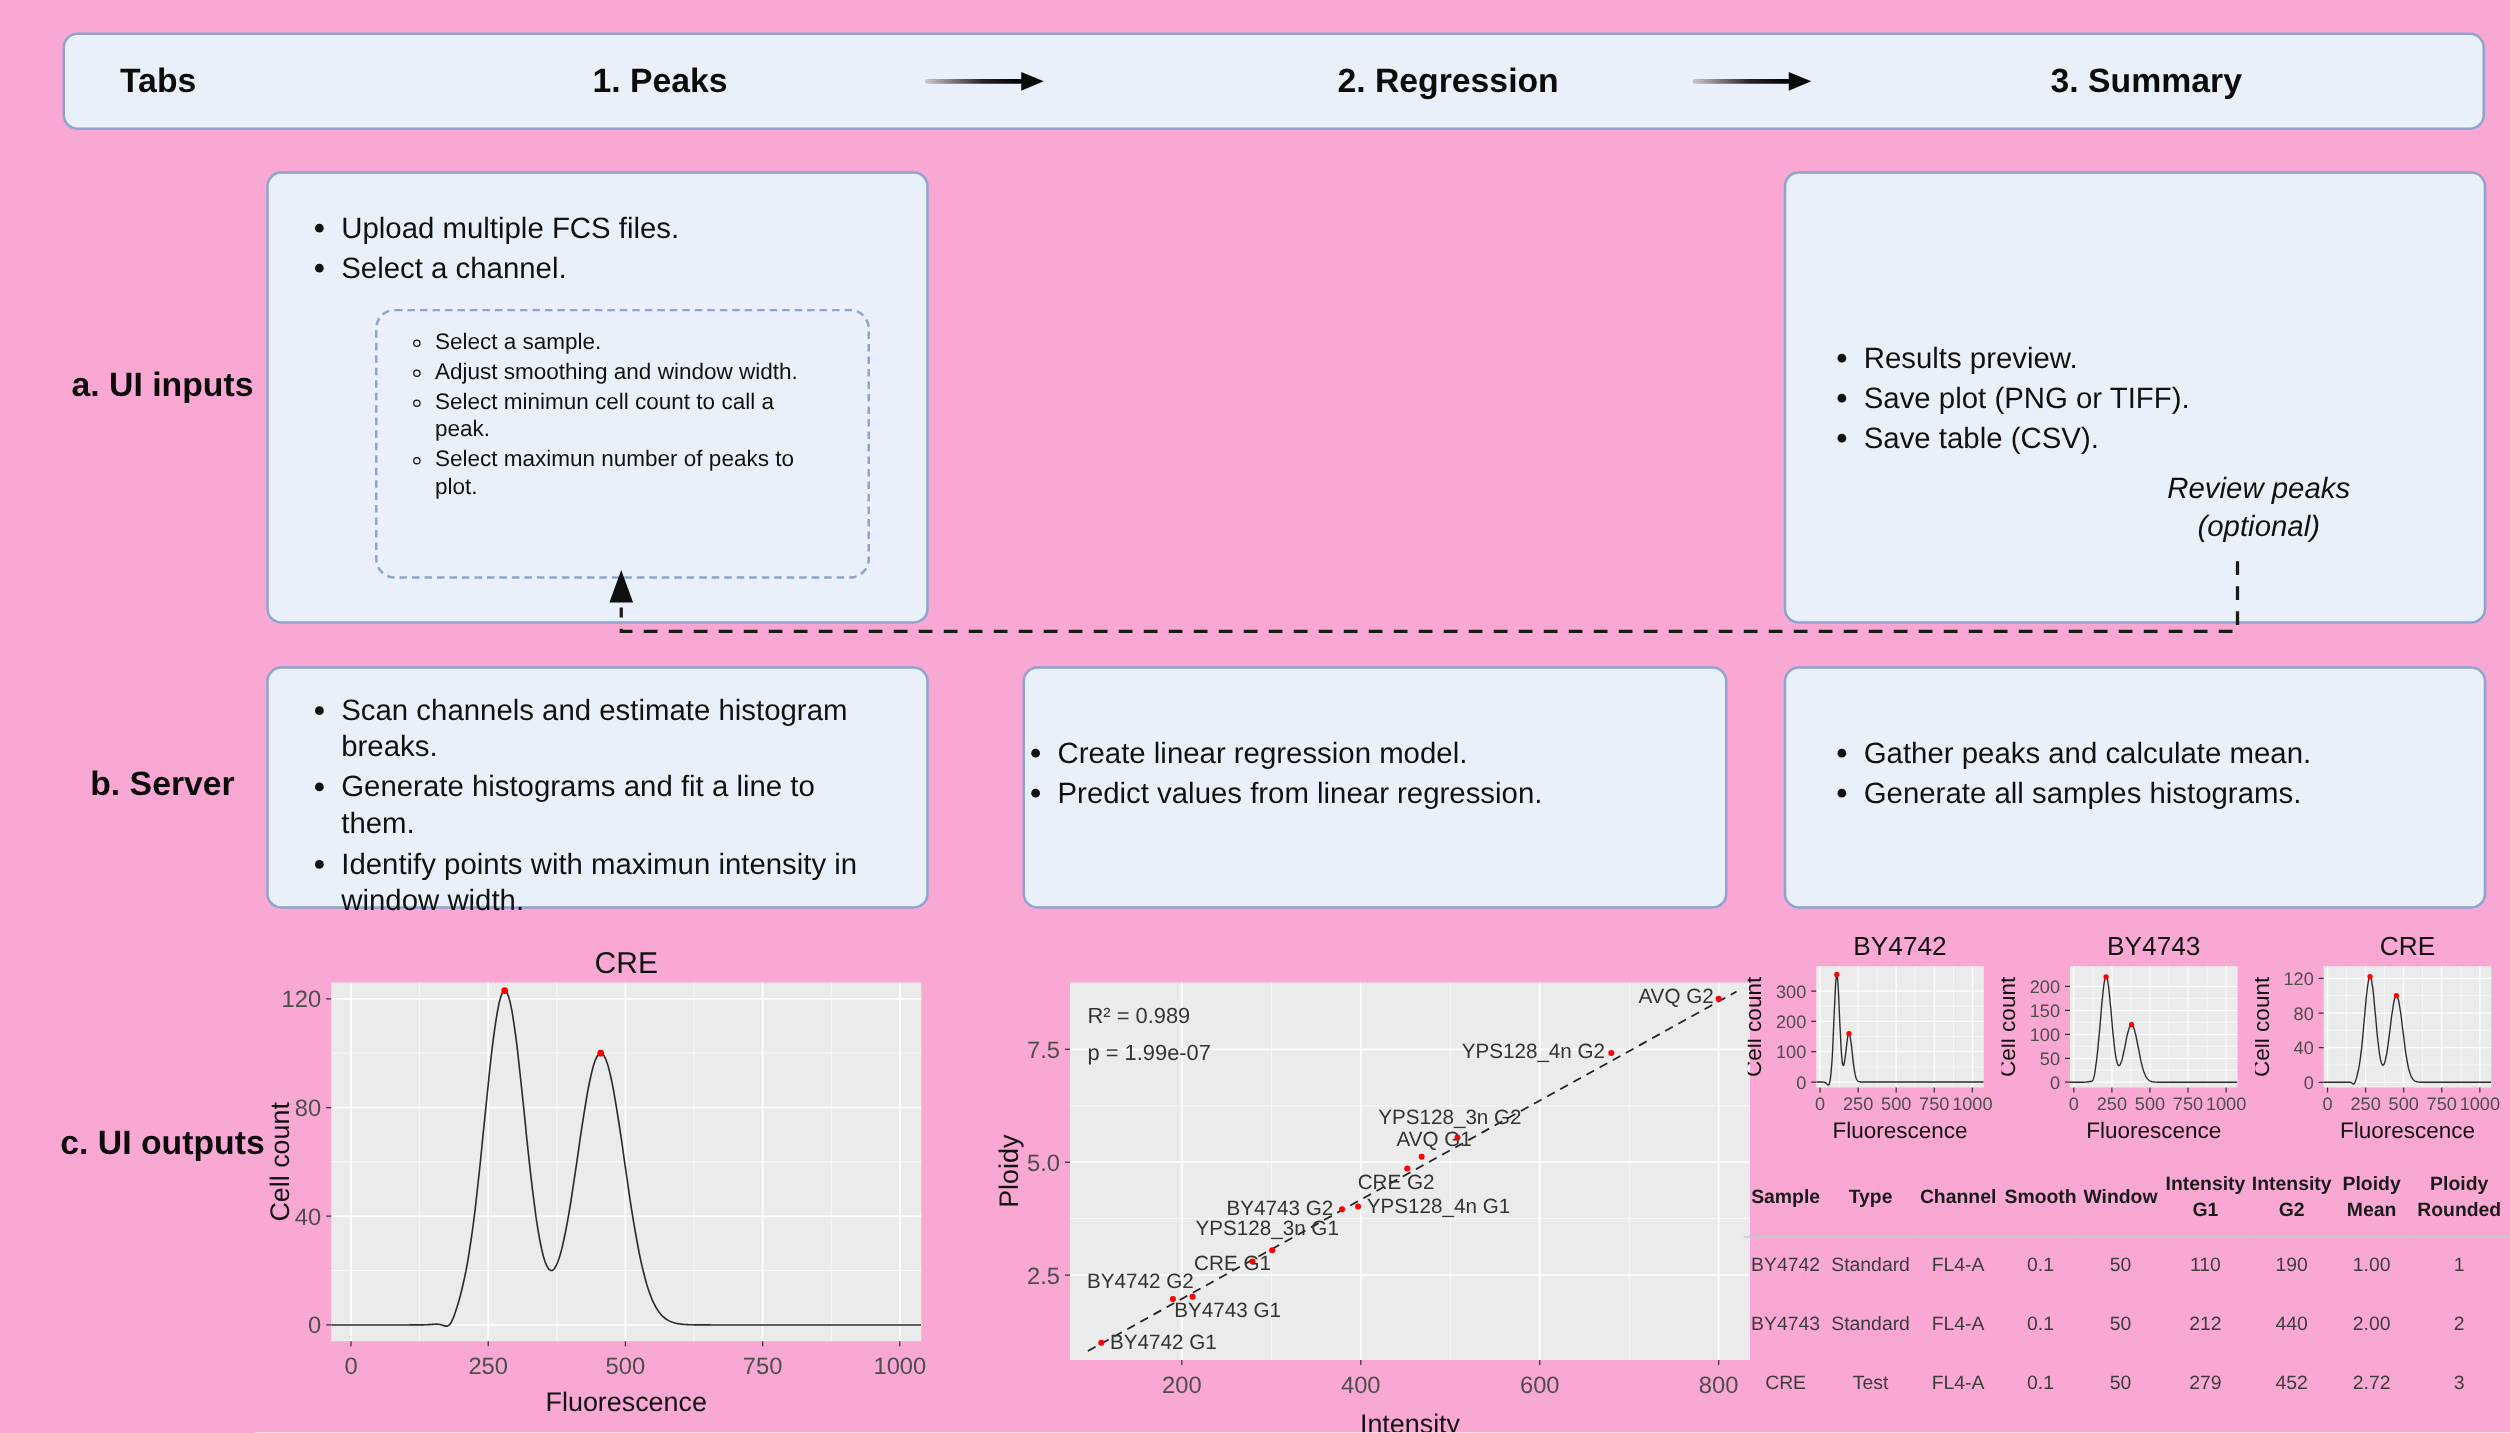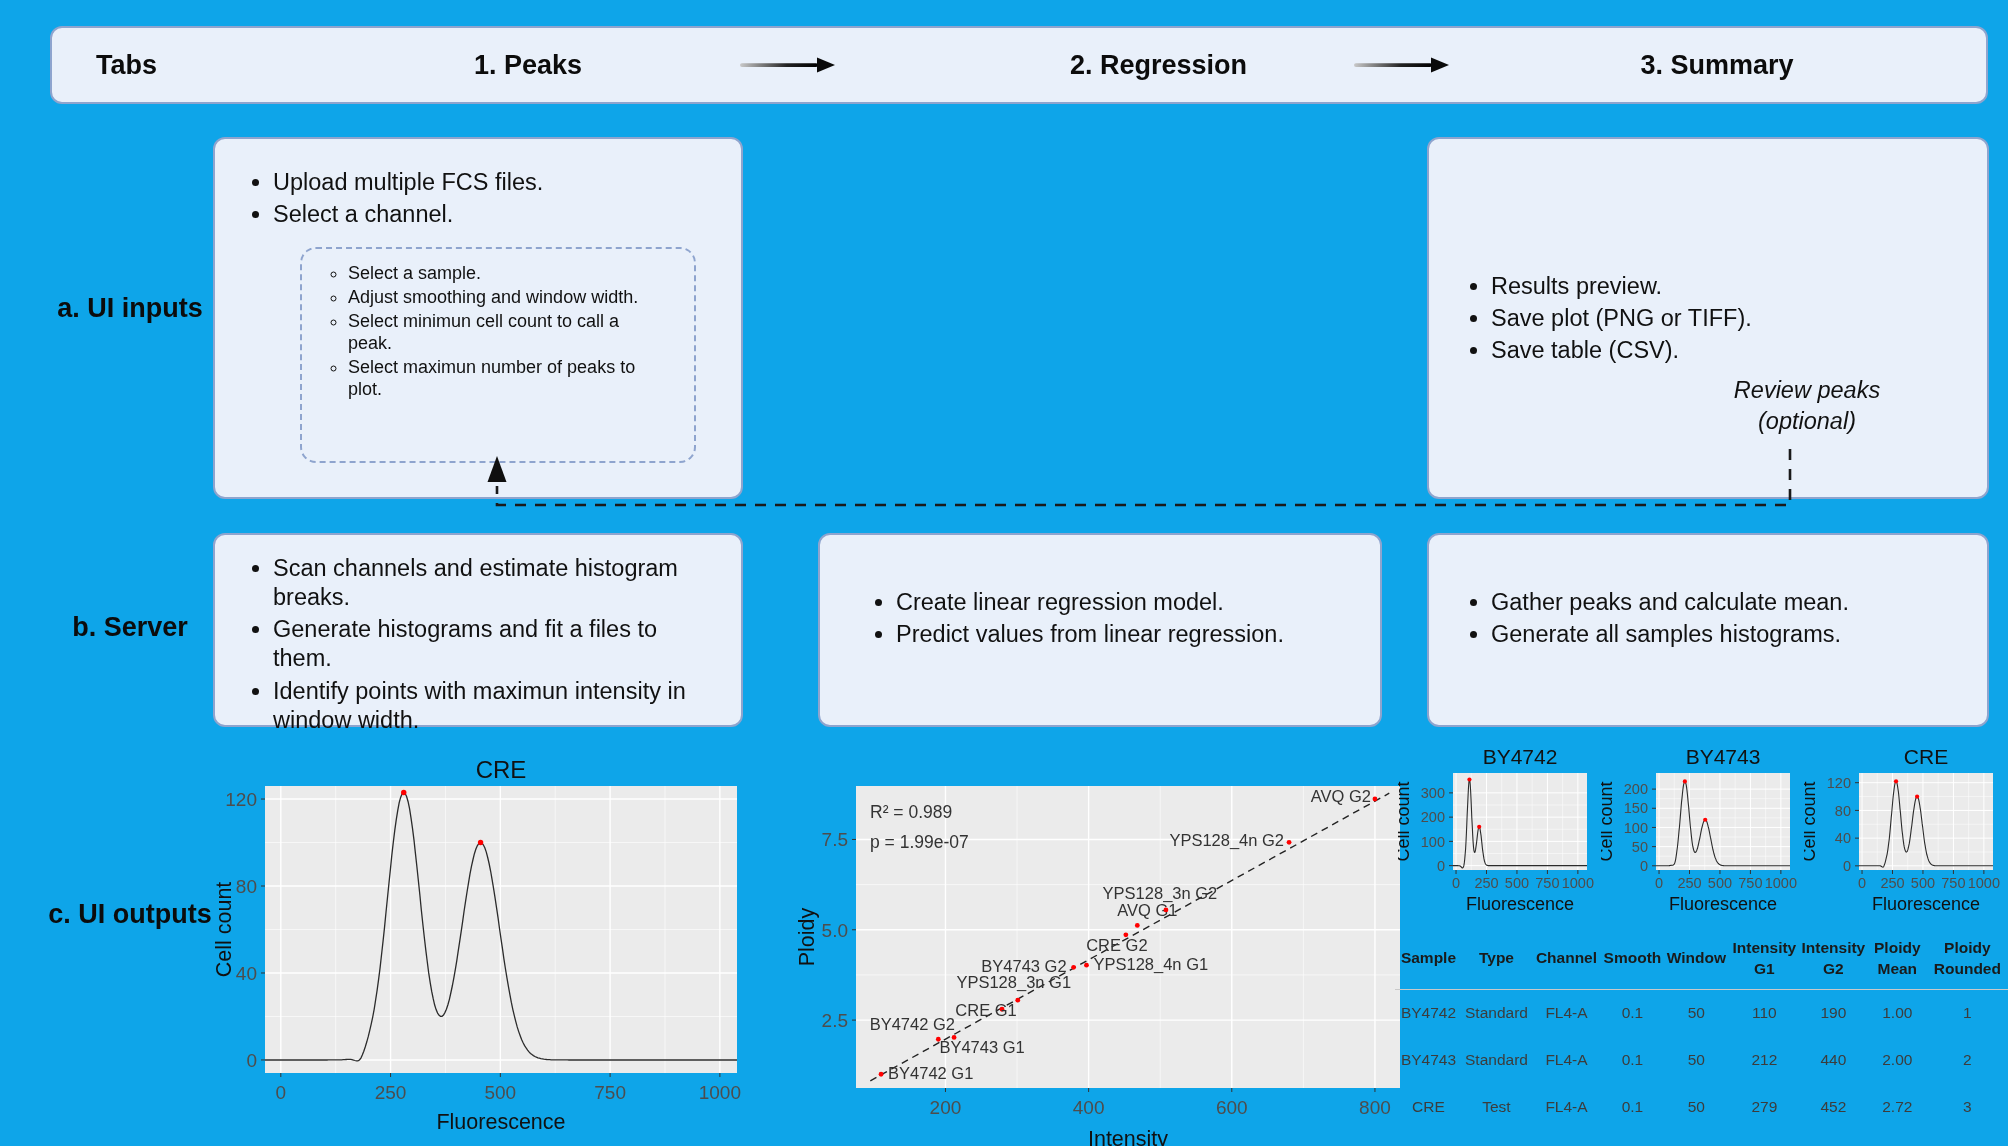--- a/index.html
+++ b/index.html
@@ -1,16 +1,16 @@
 <!DOCTYPE html>
 <html><head>
 <meta charset="utf-8">
 <style>
   html,body{margin:0;padding:0;background:#fff;}
-  #canvas{position:relative;width:2008px;height:1146px;background:#0ea5e9;
+  #canvas{position:relative;width:2008px;height:1146px;background:#f9a8d4;
           font-family:"Liberation Sans",sans-serif;color:#111;overflow:hidden;}
   
   .topbar{position:absolute;left:50px;top:26px;width:1934px;height:74px;
           background:#e9f0fa;border:2.5px solid #8ea4ce;border-radius:12px;}
   .topbar .bar-item{position:absolute;top:50%;transform:translateY(-50%);
           font-weight:bold;font-size:27px;color:#0c0c0c;white-space:nowrap;}
   .arrow-wrap{position:absolute;top:28px;}
   
   .rowlabel{position:absolute;left:40px;width:180px;text-align:center;
             font-weight:bold;font-size:27px;color:#0c0c0c;}
@@ -19,21 +19,21 @@
   .box ul{margin:0;list-style:disc;color:#111;}
   .box li{font-size:23.5px;line-height:1.24;margin:3px 0;color:#111;}
   .dashedbox{position:absolute;left:85px;top:108px;width:396px;height:216px;
              border:2.5px dashed #8ea4ce;border-radius:16px;box-sizing:border-box;}
   .dashedbox ul{margin:0;padding:12px 0 0 46px;list-style:circle;}
   .dashedbox li{font-size:18px;line-height:1.22;margin:2px 0;width:318px;}
   .ul-a1{padding:26px 0 0 58px;} .ul-a1 li{width:430px;}
   .ul-a2{padding:118px 0 0 54px;} .ul-a2 li{width:408px;}
   .ul-a3{padding:130px 0 0 62px;} .ul-a3 li{width:440px;}
   .ul-b1{padding:16px 0 0 58px;} .ul-b1 li{width:428px;}
-  .ul-b2{padding:50px 0 0 76px;} .ul-b2 li{width:486px;}
+  .ul-b2{padding:50px 0 0 26px;} .ul-b2 li{width:486px;}
   .ul-b3{padding:50px 0 0 62px;} .ul-b3 li{width:470px;}
   .note{position:absolute;left:238px;top:236px;width:280px;text-align:center;
         font-style:italic;font-size:23.5px;line-height:1.3;color:#111;}
   
   #connector{position:absolute;left:0;top:0;z-index:6;pointer-events:none;}
   
   .chart{position:absolute;overflow:hidden;}
   
   #resultTable{position:absolute;left:1395px;top:936px;width:613px;}
   #resultTable table{width:100%;border-collapse:collapse;table-layout:fixed;}
@@ -107,21 +107,21 @@
       </ul>
     <div class="note">
       <div>Review peaks</div>
       <div>(optional)</div>
     </div>
   </div>
 
   <div class="box" style="left:213px;top:533px;width:530px;height:194px">
     <ul class="ul-b1">
         <li>Scan channels and estimate histogram breaks.</li>
-        <li>Generate histograms and fit a files to them.</li>
+        <li>Generate histograms and fit a line to them.</li>
         <li>Identify points with maximun intensity in window width.</li>
       </ul>
   </div>
   <div class="box" style="left:818px;top:533px;width:564px;height:194px">
     <ul class="ul-b2">
         <li>Create linear regression model.</li>
         <li>Predict values from linear regression.</li>
       </ul>
   </div>
   <div class="box" style="left:1427px;top:533px;width:562px;height:194px">

